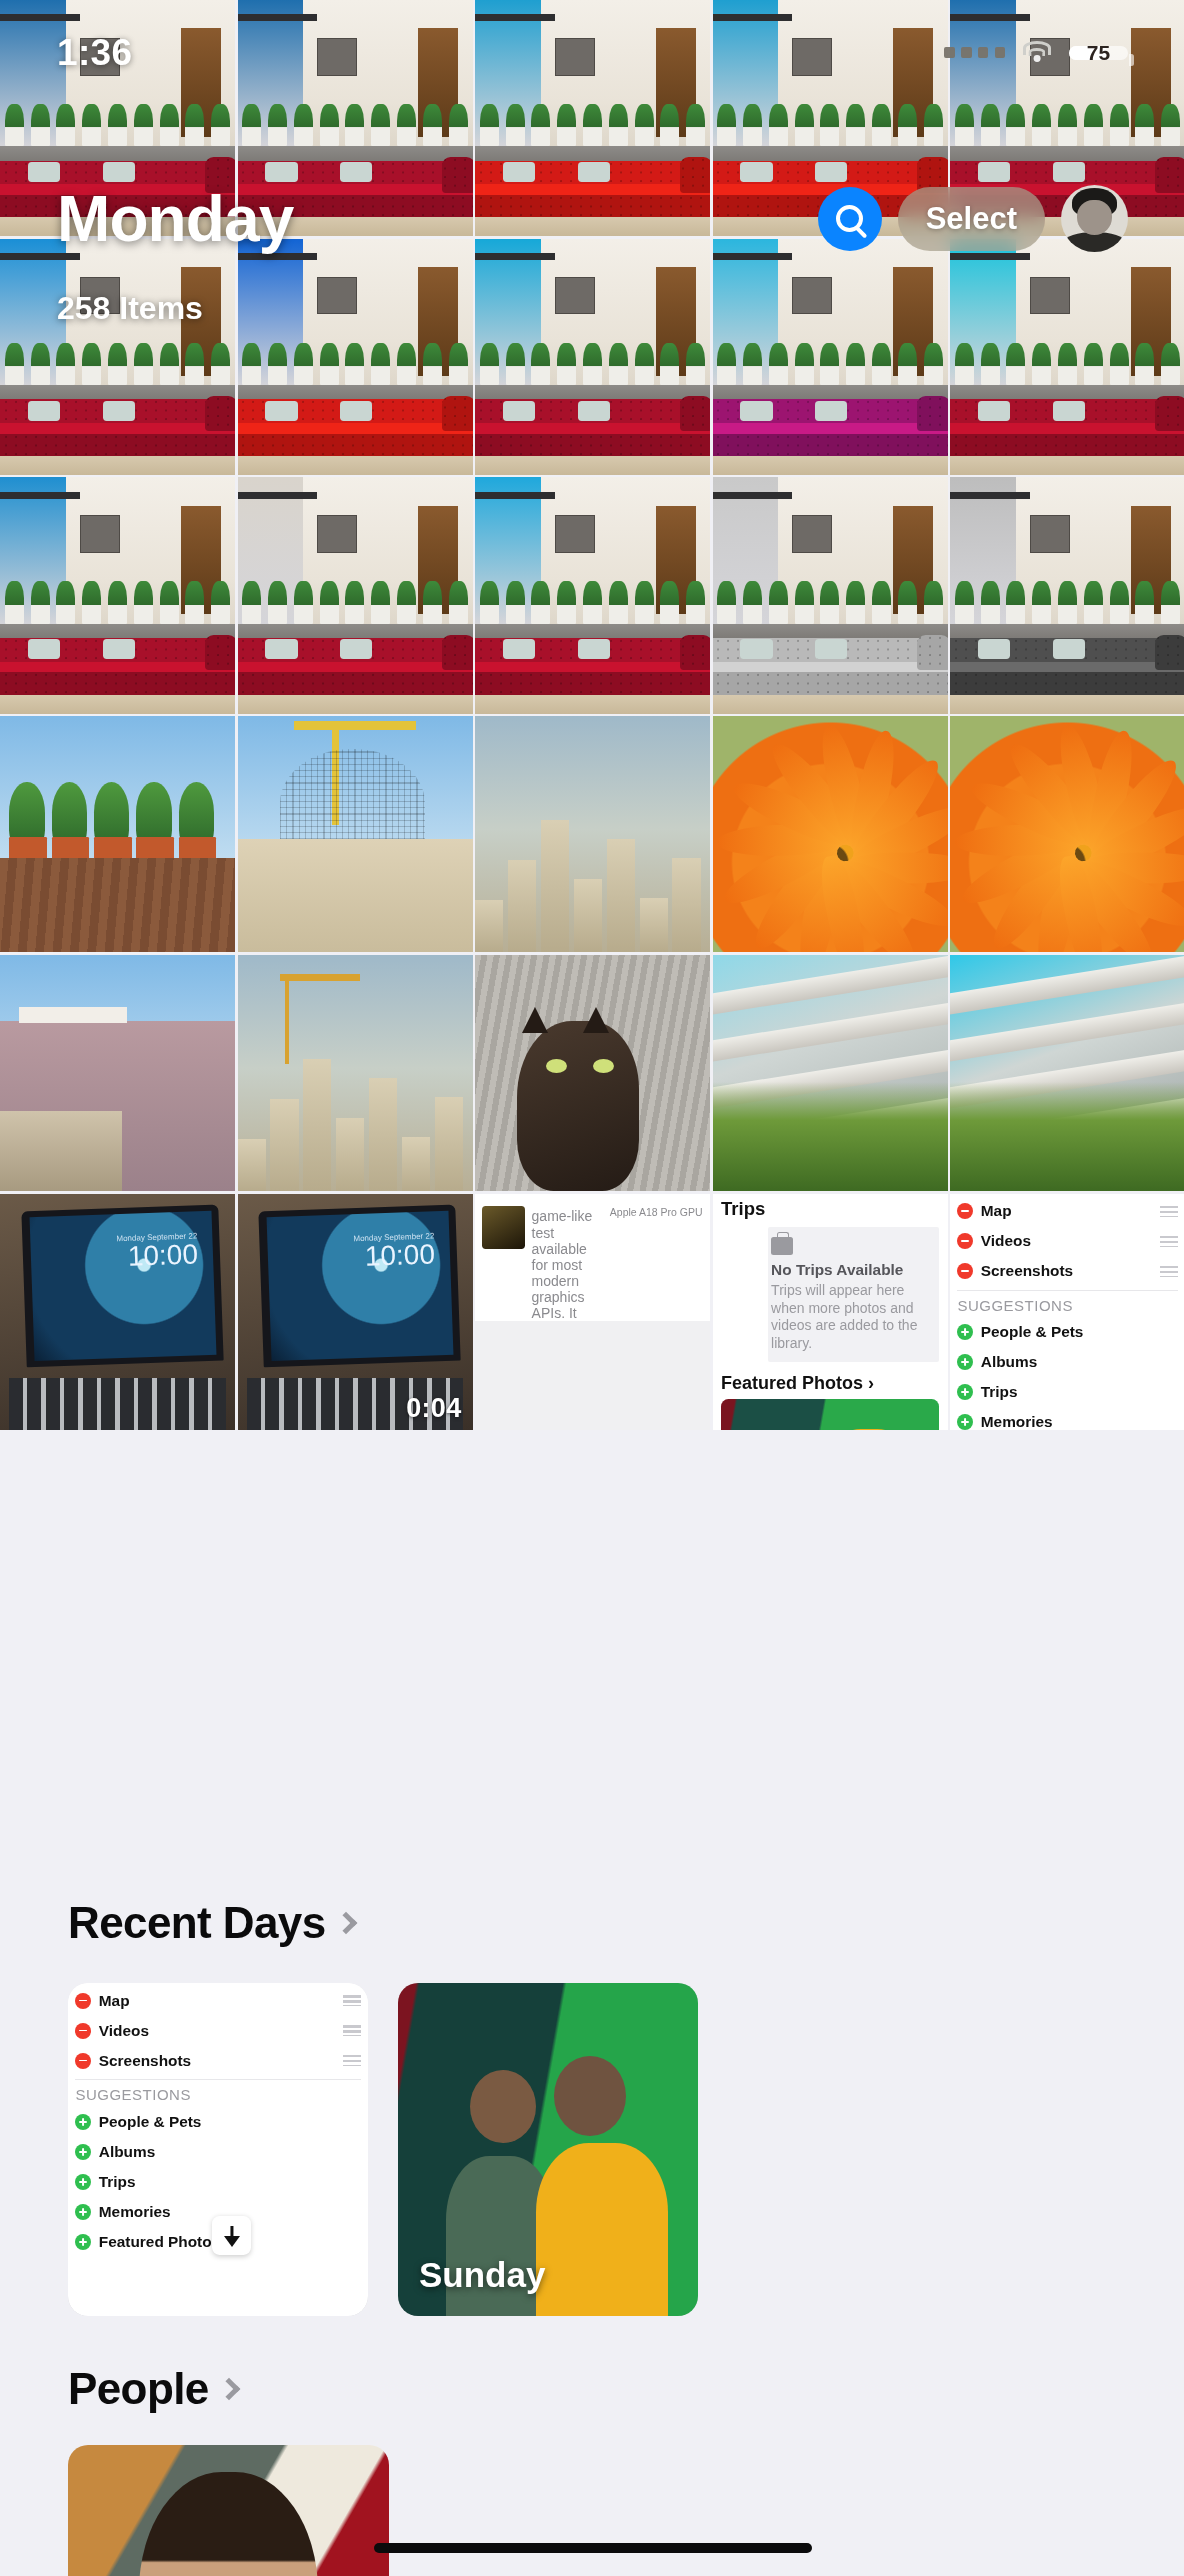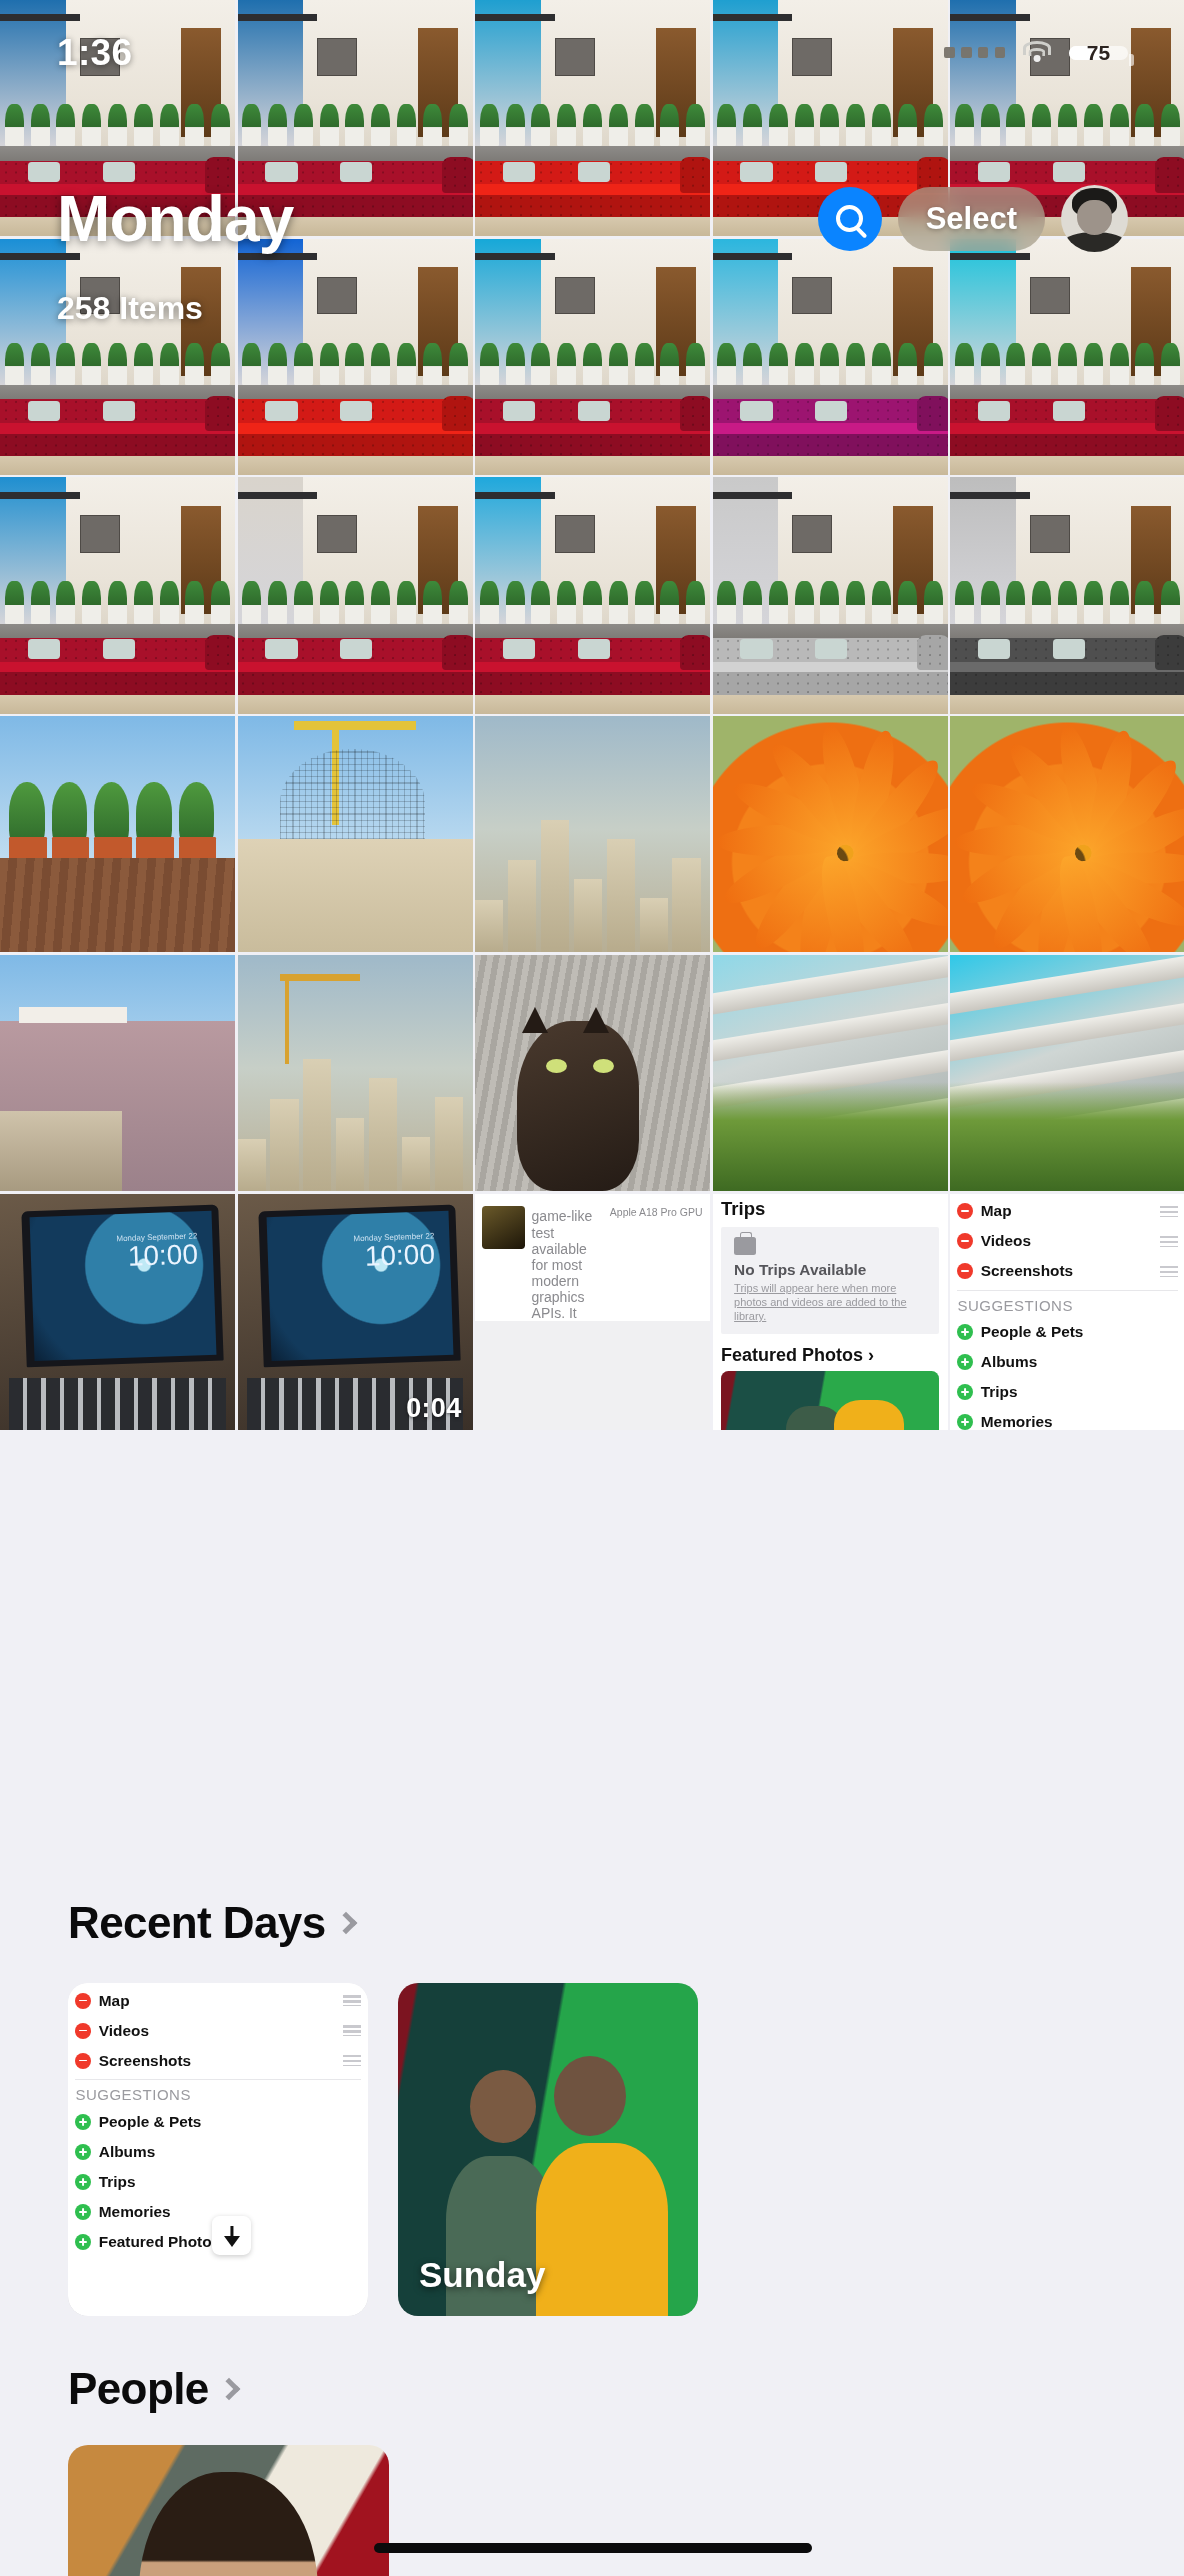--- a/index.html
+++ b/index.html
@@ -99,26 +99,26 @@
   .gfx .mid { flex:1; min-width:0; }
   .gfx .t1 { font-size:16px; font-weight:700; color:#111; line-height:1.12; }
   .gfx .t2 { font-size:14px; color:#8a8a8e; line-height:1.15; margin-top:2.5px; }
   .gfx .rt { width:93px; text-align:right; flex:0 0 auto; }
   .gfx .n1 { font-size:16px; font-weight:700; color:#111; line-height:1.1; }
   .gfx .n2 { font-size:10.5px; color:#8a8a8e; line-height:1.2; }
 
   
   .trips { position:absolute; inset:0; background:#fff; padding:3.7px 8.6px; overflow:hidden; }
   .trips .hd { font-size:18.5px; font-weight:800; color:#111; margin:1.2px 0 6.2px; }
-  .trips .card { background:#f1f1f4; border-radius:2px; padding:10px 13px; }
+  .trips .card { background:#f1f1f4; border-radius:2px; padding:10px 3px;margin-left:47px; }
   .trips .suit { width:22px; height:18.5px; background:#9a9a9f; border-radius:2.5px; position:relative; margin-bottom:6.2px; }
   .trips .suit:before { content:""; position:absolute; left:6.2px; top:-5px; width:10px; height:5px;
                         border:1.9px solid #9a9a9f; border-bottom:none; border-radius:2.5px 2.5px 0 0; }
   .trips .nt { font-size:15.4px; font-weight:600; color:#55555a; }
-  .trips .nd { font-size:11px; color:#9a9a9f; line-height:1.25; margin-top:3.1px;text-decoration:underline; }
+  .trips .nd { font-size:14px; color:#9a9a9f; line-height:1.25; margin-top:3.1px; }
   .trips .fp { font-size:18px; font-weight:800; color:#111; margin:11px 0 5px; }
   .trips .ph { height:93px; border-radius:7.4px;
                background:linear-gradient(100deg,#7a1520 0 6%,#1b4f45 7% 44%,#2aa94a 45% 100%); position:relative; overflow:hidden; }
 
   
   .slist { position:absolute; inset:0; background:#fff; padding:2.5px 7.4px 0; overflow:hidden; }
   .slist .it { display:flex; align-items:center; gap:7.4px; height:30px; }
   .slist .dot { width:16px; height:16px; border-radius:50%; flex:0 0 auto; position:relative; }
   .slist .dot.minus { background:#f0392b; }
   .slist .dot.plus  { background:#2fbf4f; }

